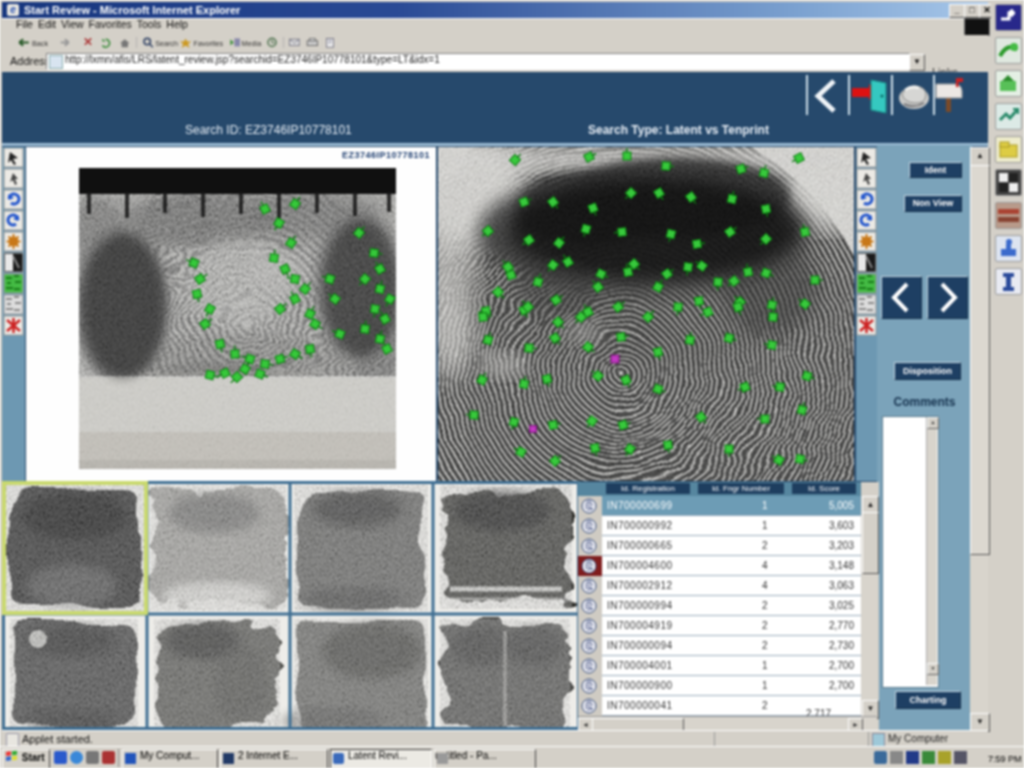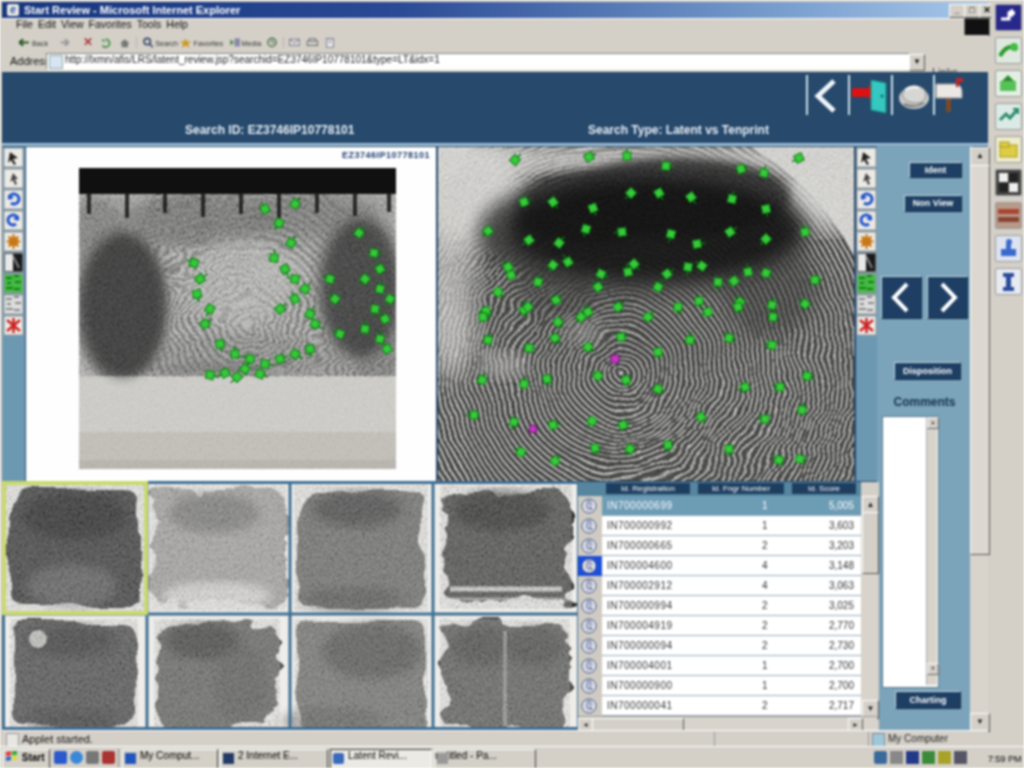--- a/index.html
+++ b/index.html
@@ -8,21 +8,21 @@
 #menubar{left:2px;top:18px;width:986px;height:17px;background:#d4d0c8;font-size:10.5px;color:#111}
 #menubar span{margin-right:5px}
 #toolbar{left:2px;top:35px;width:986px;height:17px;background:#d4d0c8;font-size:10px;color:#222}
 #addrrow{left:2px;top:52px;width:986px;height:19px;background:#d4d0c8;font-size:11px;color:#111}
 #addrinput{position:absolute;left:44px;top:1px;width:862px;height:15px;background:#fff;border:1px solid;border-color:#808080 #fff #fff #808080;font-size:10px;color:#222;white-space:nowrap;overflow:hidden}
 #app{left:2px;top:72px;width:986px;height:658px;background:#26496c}
 #apphead{left:0;top:0;width:986px;height:72px;background:#26496c}
 #logo{left:6px;top:2px;width:160px;height:43px;background:linear-gradient(105deg,#9aa0bc 0%,#5c5a96 28%,#7a3f66 62%,#8a2a40 100%);border-radius:2px}
 #lrtitle{left:194px;top:8px;font-size:25px;font-weight:bold;color:#fff;letter-spacing:1px}
 .hsep{position:absolute;top:3px;width:2px;height:40px;background:#cfe0ea}
-#srchid{left:183px;top:51px;font-size:12px;font-weight:bold;color:#e8eef5}
+#srchid{left:183px;top:51px;font-size:12px;font-weight:normal;color:#e8eef5}
 #srchtype{left:586px;top:51px;font-size:12px;font-weight:bold;color:#e8eef5}
 #sepline{left:0;top:71px;width:986px;height:3px;background:#9dbcd4}
 .toolstrip{background:#6d98b2}
 #leftpanel{left:24px;top:75px;width:410px;height:334px;background:#fefefe}
 #rightpanel{left:436px;top:75px;width:418px;height:334px;background:#e0dfdb}
 .pid{position:absolute;font-size:9px;font-weight:bold;color:#1c3c6e;letter-spacing:0.5px}
 #sidebar{left:875px;top:73px;width:95px;height:585px;background:#7ba3ba}
 .navybtn{position:absolute;background:#1e3f63;border:1px solid;border-color:#c8d8e2 #16304a #16304a #c8d8e2;color:#fff;font-size:9px;font-weight:bold;text-align:center}
 #pgscroll{left:968px;top:75px;width:18px;height:583px;background:#d8d4cc}
 .sbtn{position:absolute;left:0;width:18px;height:17px;background:#d4d0c8;border:1px solid;border-color:#fff #555 #555 #fff;text-align:center;font-size:8px;line-height:15px;color:#222}
@@ -1073,21 +1073,21 @@
 <svg width="16" height="16" viewBox="0 0 16 16" style="position:absolute;left:3px;top:2px">
             <circle cx="8" cy="8" r="7" fill="#f0f0f4" stroke="#334a7a"></circle>
             <path d="M5,4 q3,-2 6,0 M4,7 q4,-3 8,0 M4,10 q4,-3 8,1 M6,12 q3,-2 5,0" stroke="#33437a" fill="none" stroke-width="1"></path>
           </svg>
 <span class="ab" style="left:24px;top:0;width:259px;height:19px;background:#fff;border-bottom:1px solid #9ab">
 <span class="ab" style="left:5px;top:4px;color:#333;font-size:10px;letter-spacing:0.5px">IN700000665</span>
 <span class="ab" style="left:160px;top:4px;color:#333;font-size:10px">2</span>
 <span class="ab" style="left:204px;top:4px;color:#333;font-size:10px;width:48px;text-align:right">3,203</span>
 </span>
         </div>
-<div class="ab" style="left:0;top:74px;width:283px;height:20px;background:#1d4ed8">
+<div class="ab" style="left:0;top:74px;width:283px;height:20px;background:#7f1d1d">
 <svg width="16" height="16" viewBox="0 0 16 16" style="position:absolute;left:3px;top:2px">
             <circle cx="8" cy="8" r="7" fill="#f0f0f4" stroke="#334a7a"></circle>
             <path d="M5,4 q3,-2 6,0 M4,7 q4,-3 8,0 M4,10 q4,-3 8,1 M6,12 q3,-2 5,0" stroke="#33437a" fill="none" stroke-width="1"></path>
           </svg>
 <span class="ab" style="left:24px;top:0;width:259px;height:19px;background:#fff;border-bottom:1px solid #9ab">
 <span class="ab" style="left:5px;top:4px;color:#333;font-size:10px;letter-spacing:0.5px">IN700004600</span>
 <span class="ab" style="left:160px;top:4px;color:#333;font-size:10px">4</span>
 <span class="ab" style="left:204px;top:4px;color:#333;font-size:10px;width:48px;text-align:right">3,148</span>
 </span>
         </div>
@@ -1158,21 +1158,21 @@
 </span>
         </div>
 <div class="ab" style="left:0;top:214px;width:283px;height:20px;background:#cfcbc3">
 <svg width="16" height="16" viewBox="0 0 16 16" style="position:absolute;left:3px;top:2px">
             <circle cx="8" cy="8" r="7" fill="#f0f0f4" stroke="#334a7a"></circle>
             <path d="M5,4 q3,-2 6,0 M4,7 q4,-3 8,0 M4,10 q4,-3 8,1 M6,12 q3,-2 5,0" stroke="#33437a" fill="none" stroke-width="1"></path>
           </svg>
 <span class="ab" style="left:24px;top:0;width:259px;height:19px;background:#fff;border-bottom:1px solid #9ab">
 <span class="ab" style="left:5px;top:4px;color:#333;font-size:10px;letter-spacing:0.5px">IN700000041</span>
 <span class="ab" style="left:160px;top:4px;color:#333;font-size:10px">2</span>
-<span class="ab" style="left:204px;top:4px;color:#333;font-size:10px;width:48px;text-align:right">2,717</span>
+<span class="ab" style="left:204px;top:12px;color:#333;font-size:10px;width:48px;text-align:left">2,717</span>
 </span>
         </div>
 <div class="ab" style="left:284px;top:14px;width:15px;height:220px;background:#d8d4cc">
           <span class="sbtn" style="top:0;width:15px">▲</span>
           <span class="ab" style="left:0;top:16px;width:15px;height:60px;background:#d4d0c8;border:1px solid;border-color:#fff #555 #555 #fff"></span>
           <span class="sbtn" style="top:204px;width:15px">▼</span>
         </div>
 <div class="ab" style="left:0;top:234px;width:299px;height:14px;background:#d8d4cc;border-top:1px solid #999">
           <span class="ab" style="left:0;top:1px;width:13px;height:12px;background:#d4d0c8;border:1px solid;border-color:#fff #555 #555 #fff;font-size:7px;line-height:11px;text-align:center;color:#333">◄</span>
           <span class="ab" style="left:14px;top:1px;width:90px;height:12px;background:#d4d0c8;border:1px solid;border-color:#fff #555 #555 #fff"></span>

